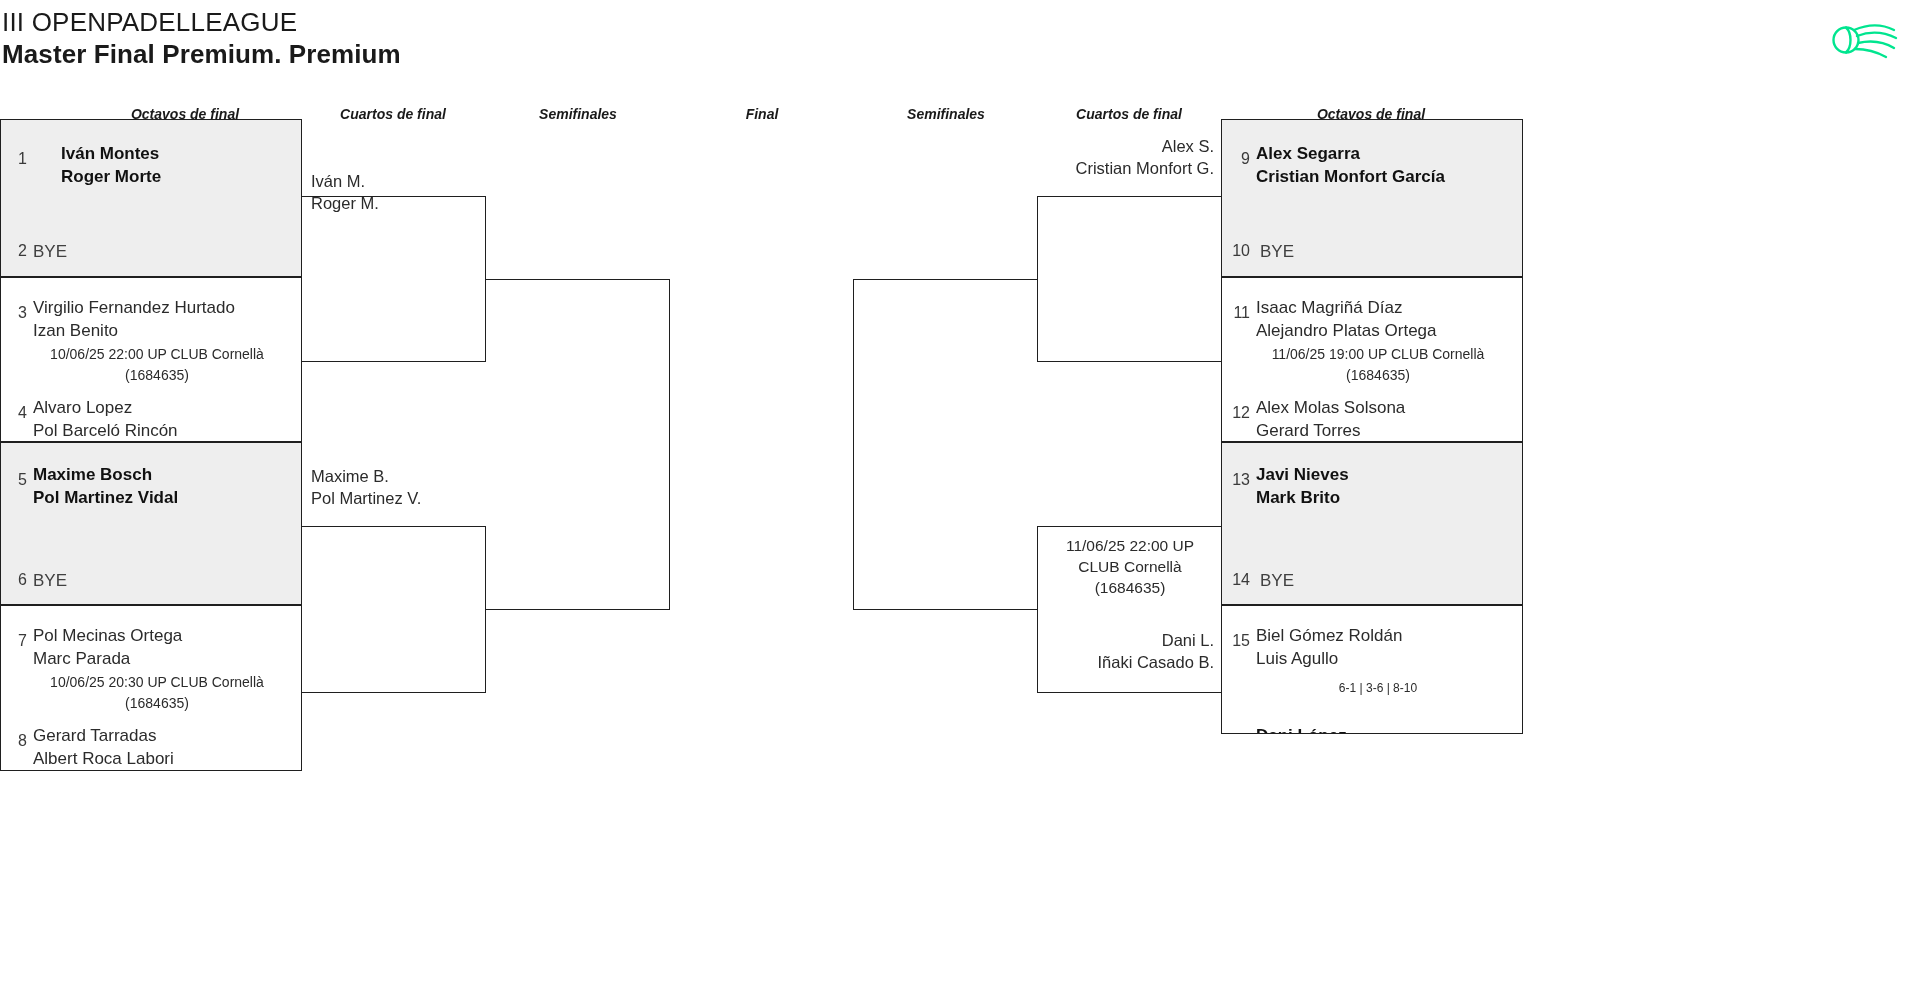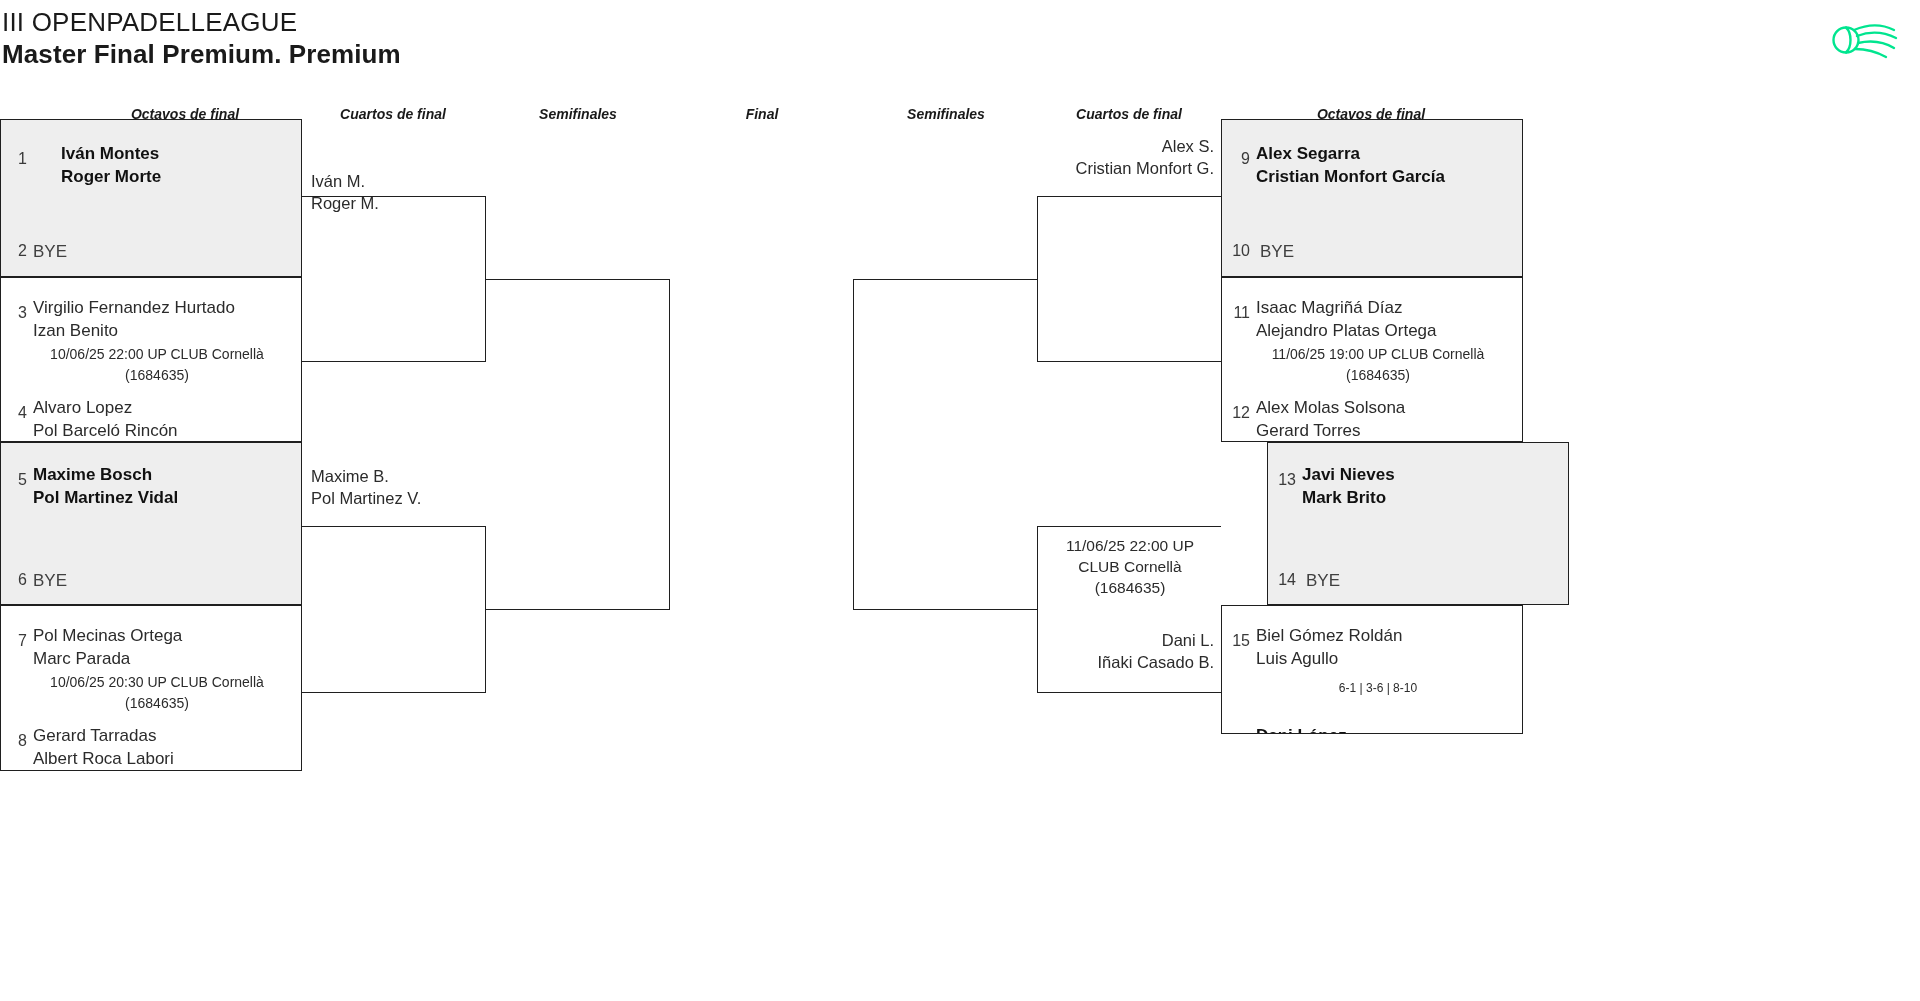--- a/index.html
+++ b/index.html
@@ -214,21 +214,21 @@
         <div>11/06/25 19:00 UP CLUB Cornellà</div>
         <div>(1684635)</div>
       </div>
       <div class="seed" style="left:2px; top:126px;">12</div>
       <div class="names" style="left:34px; top:118px;">
         <span class="nm">Alex Molas Solsona</span>
         <span class="nm">Gerard Torres</span>
       </div>
     </div>
 
-    <div class="slot shaded" style="left:1221px; top:442px; width:302px; height:163px;margin-left:46px;">
+    <div class="slot shaded" style="left:1221px; top:442px; width:302px; height:163px;">
       <div class="seed" style="left:2px; top:28px;">13</div>
       <div class="names win" style="left:34px; top:20px;">
         <span class="nm">Javi Nieves</span>
         <span class="nm">Mark Brito</span>
       </div>
       <div class="seed" style="left:2px; top:128px;">14</div>
       <div class="bye" style="left:38px; top:128px;">BYE</div>
     </div>
 
     <div class="slot" style="left:1221px; top:605px; width:302px; height:129px;">

